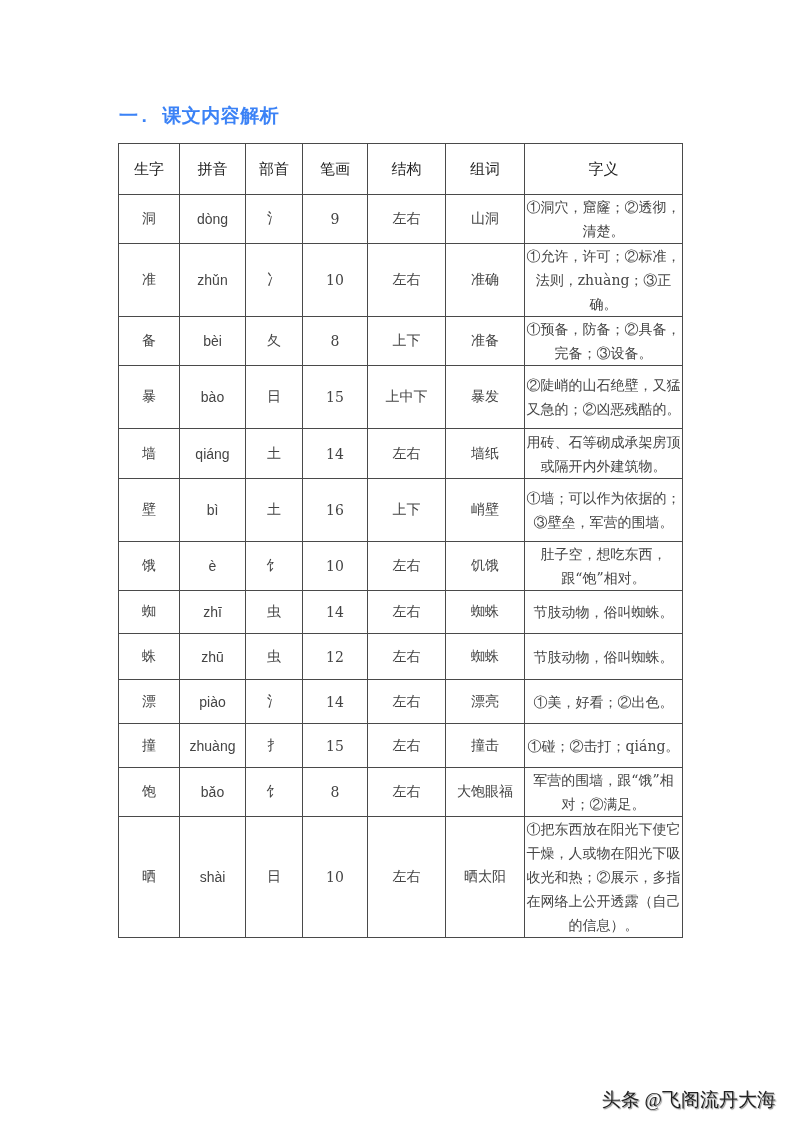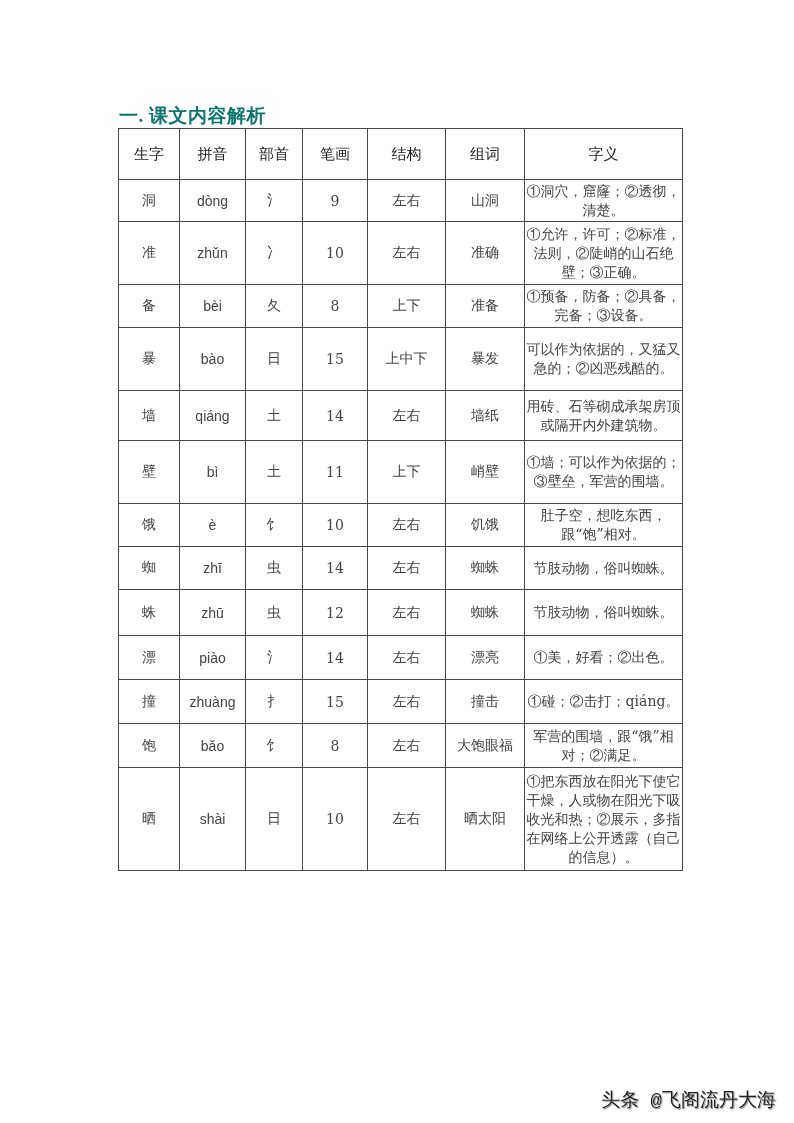--- a/index.html
+++ b/index.html
@@ -12,31 +12,31 @@
       height: 1123px;
       position: relative;
       overflow: hidden;
       font-family: "DejaVu Serif", "Liberation Serif", serif;
       color: #333333;
     }
     .section-title {
       position: absolute;
       left: 119px;
       top: 103px;
-      font-family: Liberation Serif, serif;
+      font-family: Liberation Mono, monospace;
       font-size: 19px;
       font-weight: bold;
-      color: #0f766e;
+      color: #3b82f6;
       letter-spacing: 0.5px;
       margin: 0;
     }
     table.vocab {
       position: absolute;
       left: 118px;
-      top: 128px;
+      top: 143px;
       width: 564px;
       border-collapse: collapse;
       table-layout: fixed;
     }
     table.vocab th, table.vocab td {
       border: 1.3px solid #4a4a4a;
       text-align: center;
       vertical-align: middle;
       padding: 0;
       font-size: 14px;
@@ -53,30 +53,30 @@
       color: #d9404f;
       font-size: 15px;
     }
     td.pinyin {
       font-family: Liberation Sans, sans-serif;
       font-size: 13.5px;
       color: #444444;
     }
     td.meaning {
       font-size: 12.5px;
-      line-height: 19px;
+      line-height: 24px;
       padding: 2px 4px;
       text-align: center;
       color: #3a3a3a;
     }
     .watermark {
       position: absolute;
       right: 18px;
       top: 1087px;
-      font-family: Liberation Mono, monospace;
+      font-family: Liberation Serif, serif;
       font-size: 19px;
       color: #222222;
       text-shadow: 0 0 1px #fff, 1px 1px 1px #888;
     }
   </style>
 </head>
 <body>
 
 <h1 class="section-title">一. 课文内容解析</h1>
 
@@ -111,54 +111,54 @@
         <td class="word">山洞</td>
         <td class="meaning">①洞穴，窟窿；②透彻，清楚。</td>
       </tr>
       <tr style="height: 63px;">
         <td class="char">准</td>
         <td class="pinyin">zhǔn</td>
         <td class="radical">冫</td>
         <td class="strokes">10</td>
         <td class="structure">左右</td>
         <td class="word">准确</td>
-        <td class="meaning">①允许，许可；②标准，法则，②陡峭的山石绝壁；③正确。</td>
+        <td class="meaning">①允许，许可；②标准，法则，zhuàng；③正确。</td>
       </tr>
       <tr style="height: 43px;">
         <td class="char">备</td>
         <td class="pinyin">bèi</td>
         <td class="radical">夂</td>
         <td class="strokes">8</td>
         <td class="structure">上下</td>
         <td class="word">准备</td>
         <td class="meaning">①预备，防备；②具备，完备；③设备。</td>
       </tr>
       <tr style="height: 63px;">
         <td class="char">暴</td>
         <td class="pinyin">bào</td>
         <td class="radical">日</td>
         <td class="strokes">15</td>
         <td class="structure">上中下</td>
         <td class="word">暴发</td>
-        <td class="meaning">可以作为依据的，又猛又急的；②凶恶残酷的。</td>
+        <td class="meaning">②陡峭的山石绝壁，又猛又急的；②凶恶残酷的。</td>
       </tr>
       <tr style="height: 50px;">
         <td class="char">墙</td>
         <td class="pinyin">qiáng</td>
         <td class="radical">土</td>
         <td class="strokes">14</td>
         <td class="structure">左右</td>
         <td class="word">墙纸</td>
         <td class="meaning">用砖、石等砌成承架房顶或隔开内外建筑物。</td>
       </tr>
       <tr style="height: 63px;">
         <td class="char">壁</td>
         <td class="pinyin">bì</td>
         <td class="radical">土</td>
-        <td class="strokes">11</td>
+        <td class="strokes">16</td>
         <td class="structure">上下</td>
         <td class="word">峭壁</td>
         <td class="meaning">①墙；可以作为依据的；③壁垒，军营的围墙。</td>
       </tr>
       <tr style="height: 43px;">
         <td class="char">饿</td>
         <td class="pinyin">è</td>
         <td class="radical">饣</td>
         <td class="strokes">10</td>
         <td class="structure">左右</td>

